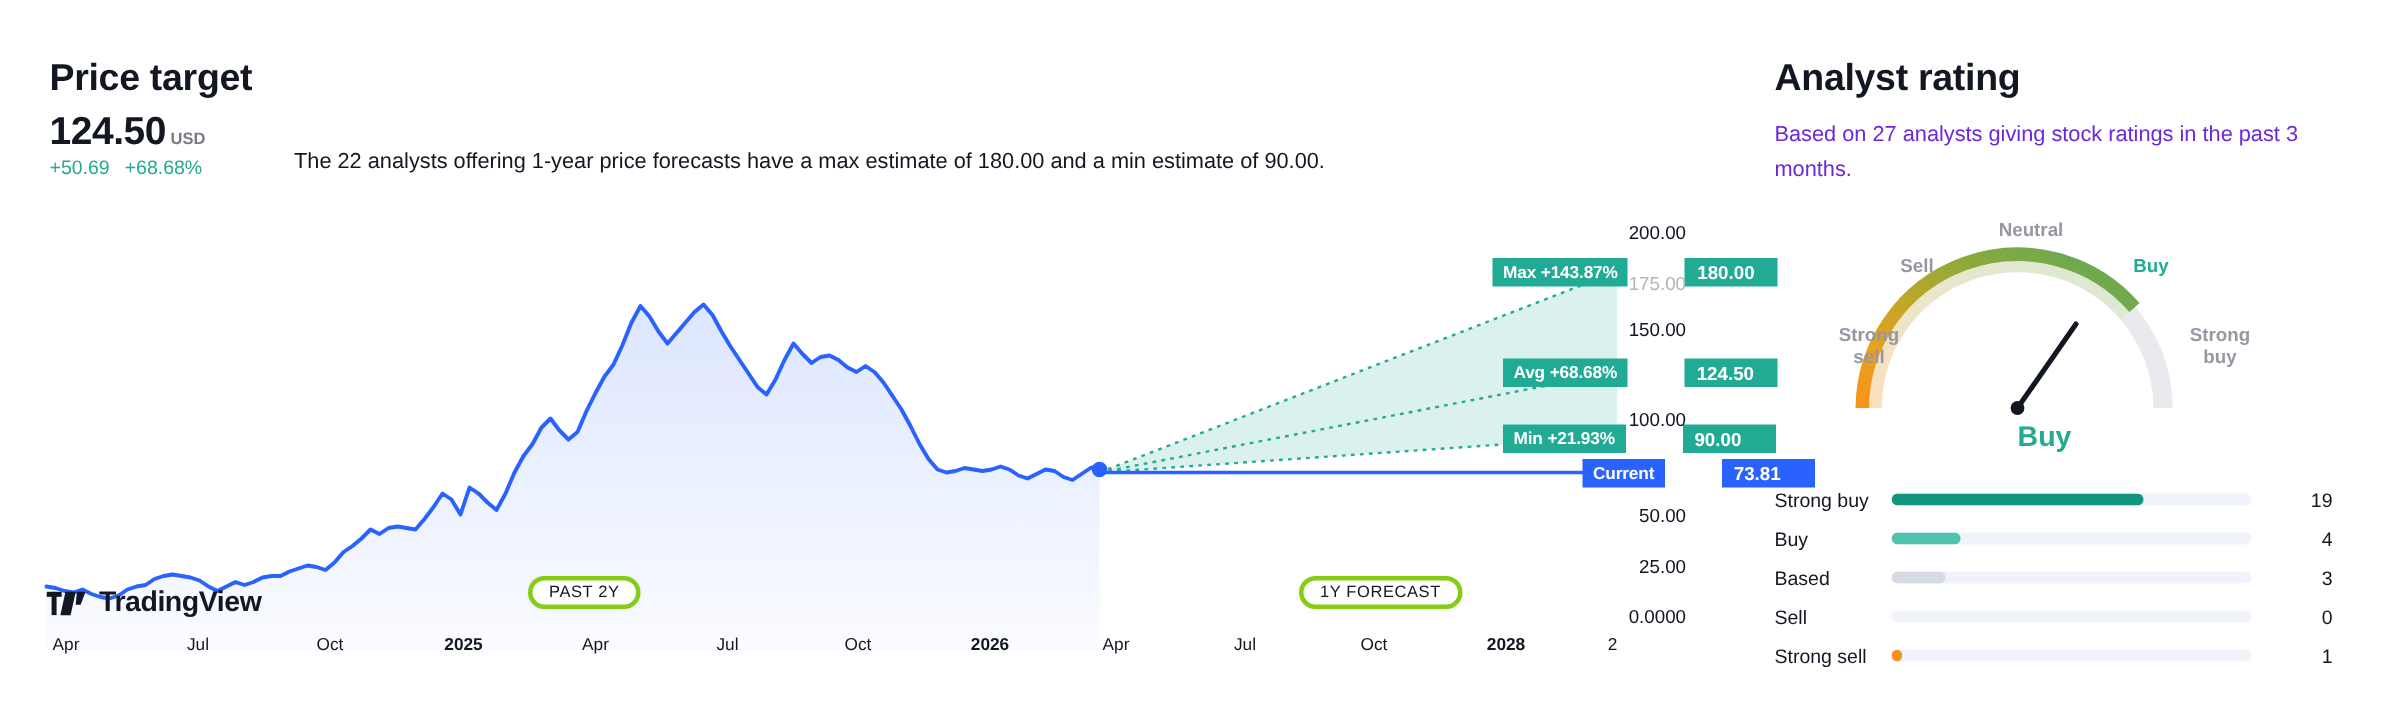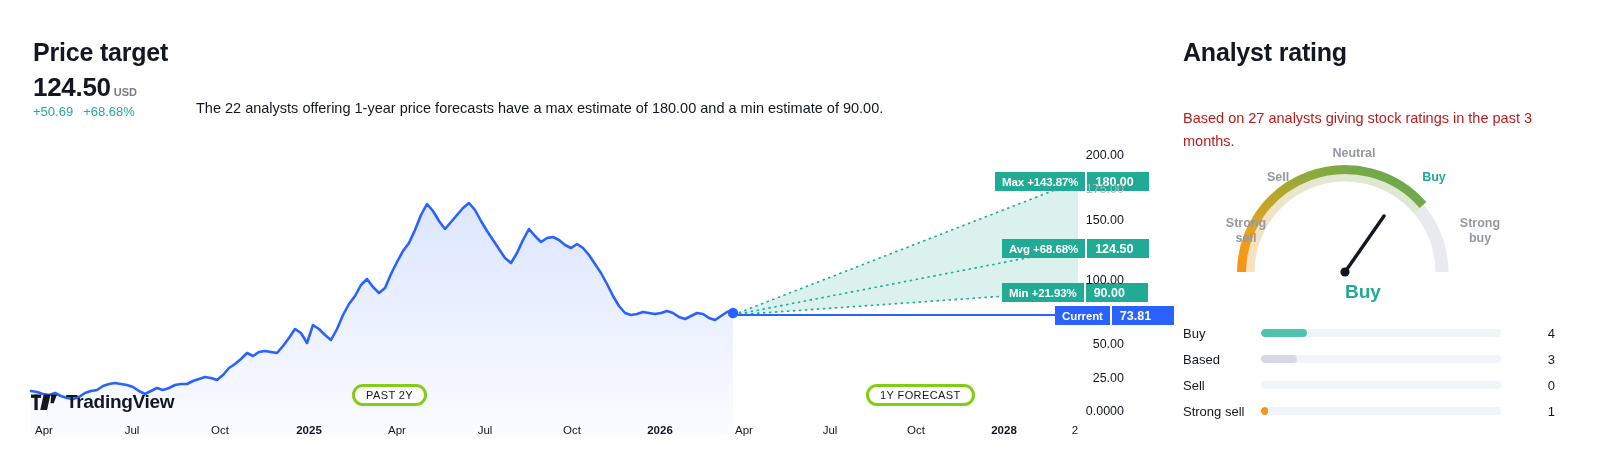--- a/index.html
+++ b/index.html
@@ -46,21 +46,21 @@
 
   .axis-x { position:absolute; left:0px; top:424px; width:1140px; height:24px; }
   .xtick {
     position:absolute; top:0;
     font-size:11.5px; color:#131722; transform:translateX(-50%);
     white-space:nowrap;
   }
   .xtick.bold { font-weight:700; }
 
   
-  .badge-row { position:absolute; height:19px; display:flex; }
+  .badge-row { position:absolute; height:19px; display:flex;gap:36px; }
   .badge-label {
     height:19px; padding:0 7px 0 7px;
     display:flex; align-items:center; justify-content:flex-end;
     font-size:11.5px; font-weight:700; color:#ffffff;
     letter-spacing:-0.1px;
   }
   .badge-value {
     height:19px; width:62px; padding-left:8px;
     display:flex; align-items:center;
     font-size:12.5px; font-weight:700; color:#ffffff;
@@ -88,21 +88,21 @@
   }
   .tv-logo-text { font-size:19px; font-weight:700; color:#131722; letter-spacing:-0.3px; }
 
   
   .ar-title {
     position:absolute; left:1183px; top:38px;
     font-size:25px; font-weight:700; color:#131722; letter-spacing:-0.2px;
   }
   .ar-sub {
     position:absolute; left:1183px; top:79px; width:360px;
-    font-size:14.5px; line-height:23px; color:#b91c1c;margin-top:28px;
+    font-size:14.5px; line-height:23px; color:#6d28d9;
   }
 
   .gauge { position:absolute; left:1230px; top:158px; width:266px; height:130px; }
   .gauge-label {
     position:absolute; font-size:12.5px; font-weight:600;
     color:#9598a1; text-align:center; line-height:15px; white-space:nowrap;
   }
   .gauge-label.active { color:#22ab94; }
   .gauge-verdict {
     position:absolute; left:1363px; top:281px; transform:translateX(-50%);
@@ -288,20 +288,27 @@
     <div class="gauge-label" style="left:216px; top:58px; width:68px;">
       <div>Strong</div>
       <div>buy</div>
     </div>
   </div>
 
   <div class="gauge-verdict">Buy</div>
 
   <div class="bars">
     <div class="bar-row">
+      <span class="bar-name">Strong buy</span>
+      <span class="bar-track">
+        <span class="bar-fill" id="f0" style="width: 70%; background: rgb(18, 149, 127);"></span>
+      </span>
+      <span class="bar-count">19</span>
+    </div>
+    <div class="bar-row">
       <span class="bar-name">Buy</span>
       <span class="bar-track">
         <span class="bar-fill" id="f1" style="width: 19%; background: rgb(79, 195, 173);"></span>
       </span>
       <span class="bar-count">4</span>
     </div>
     <div class="bar-row">
       <span class="bar-name">Based</span>
       <span class="bar-track">
         <span class="bar-fill" id="f2" style="width: 15%; background: rgb(214, 218, 226);"></span>

